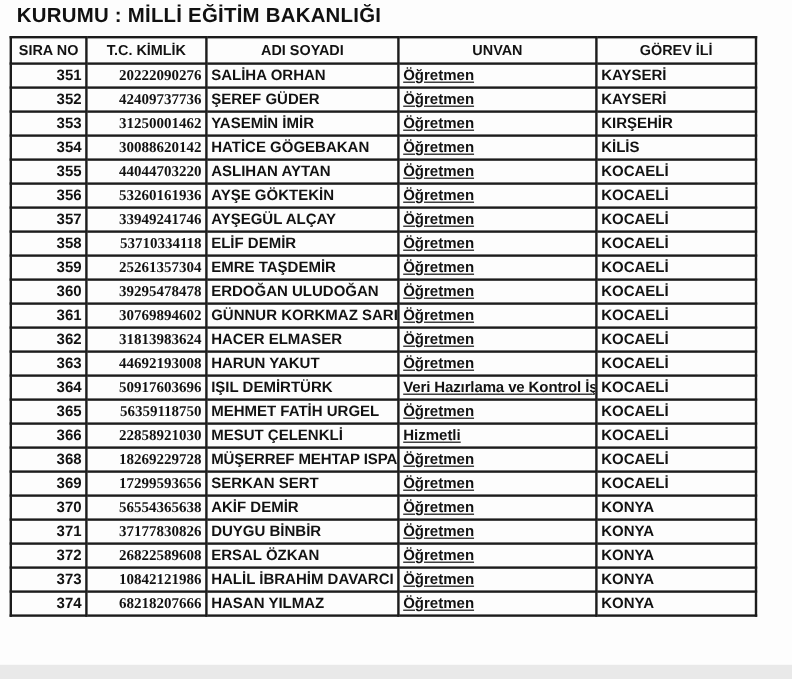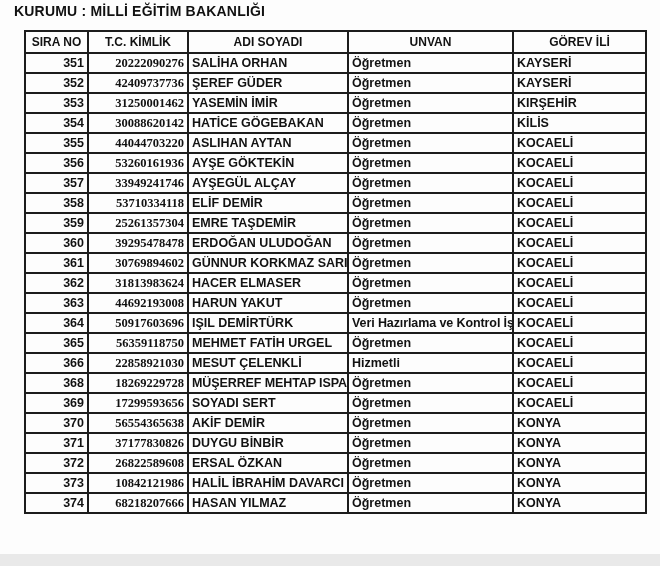--- a/index.html
+++ b/index.html
@@ -11,28 +11,28 @@
     position: relative;
     width: 660px;
     height: 566px;
     background: #fdfdfd;
     overflow: hidden;
   }
   .doc-title {
     position: absolute;
     left: 14px;
     top: 3px;
-    font-size: 14px;
+    font-size: 17px;
     font-weight: 700;
     letter-spacing: 0.2px;
     color: #111;
   }
   table.roster {
     position: absolute;
-    left: 24px;
+    left: 8px;
     top: 30px;
     border-collapse: collapse;
     table-layout: fixed;
     width: 621px;
   }
   table.roster th, table.roster td {
     border: 2px solid #1c1c1c;
     padding: 0 3px;
     overflow: hidden;
     white-space: nowrap;
@@ -47,21 +47,21 @@
   }
   table.roster td {
     height: 18px;
     font-size: 12.5px;
     font-weight: 600;
     line-height: 18px;
   }
   td.c-sira   { text-align: right; padding-right: 4px; }
   td.c-tc     { text-align: right; padding-right: 2px; font-family: Liberation Serif, serif; }
   td.c-name   { text-align: left; margin-left: 28px; }
-  td.c-unvan  { text-align: left; }
+  td.c-unvan  { text-align: left; text-decoration: underline; }
   td.c-il     { text-align: left; margin-left: 48px; }
   td.xs       { font-size: 8.5px; letter-spacing: -0.1px; }
   .scan-edge {
     position: absolute;
     left: 0;
     bottom: 0;
     width: 660px;
     height: 12px;
     background: #e9e9e9;
   }
@@ -206,21 +206,21 @@
         <tr>
           <td class="c-sira">368</td>
           <td class="c-tc">18269229728</td>
           <td class="c-name xs">MÜŞERREF MEHTAP ISPARTALI YILMAZ</td>
           <td class="c-unvan">Öğretmen</td>
           <td class="c-il">KOCAELİ</td>
         </tr>
         <tr>
           <td class="c-sira">369</td>
           <td class="c-tc">17299593656</td>
-          <td class="c-name">SOYADI SERT</td>
+          <td class="c-name">SERKAN SERT</td>
           <td class="c-unvan">Öğretmen</td>
           <td class="c-il">KOCAELİ</td>
         </tr>
         <tr>
           <td class="c-sira">370</td>
           <td class="c-tc">56554365638</td>
           <td class="c-name">AKİF DEMİR</td>
           <td class="c-unvan">Öğretmen</td>
           <td class="c-il">KONYA</td>
         </tr>

